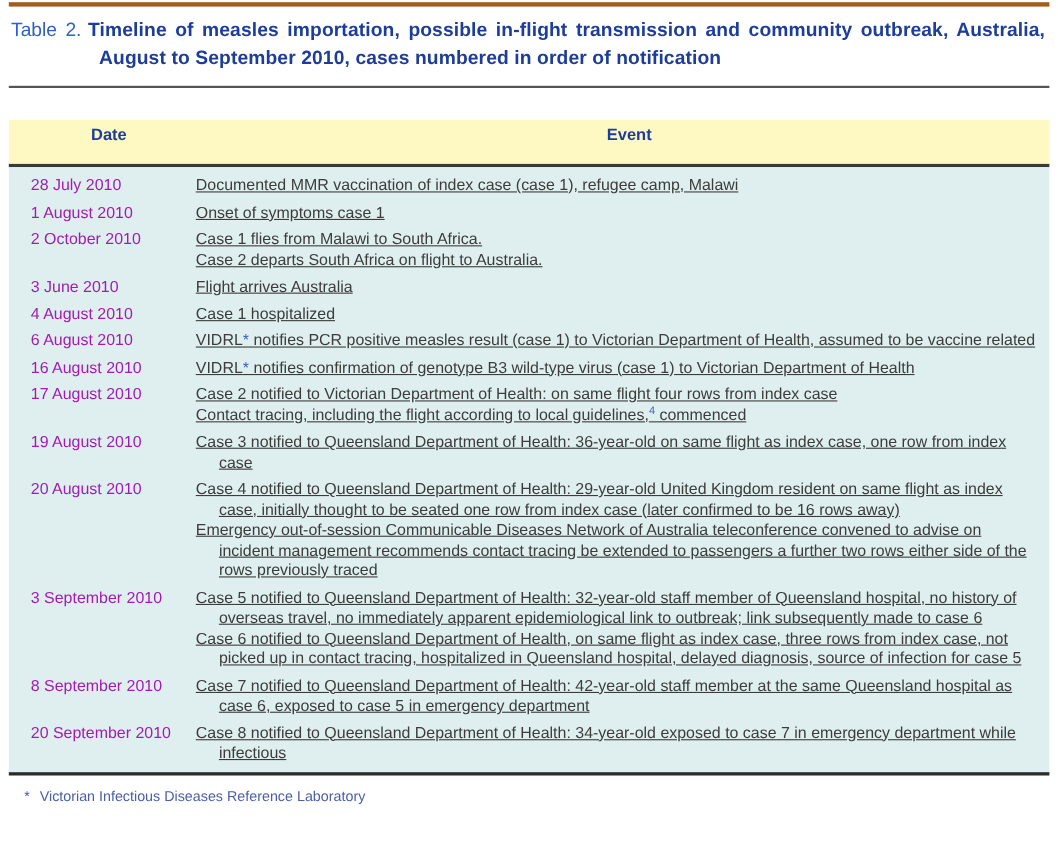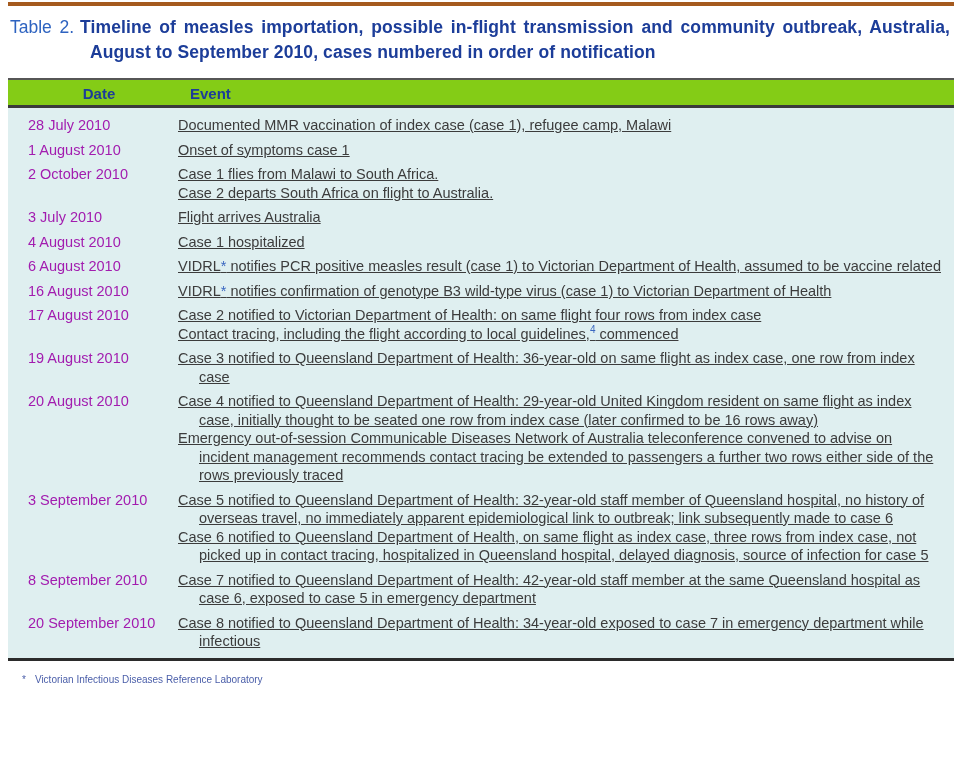--- a/index.html
+++ b/index.html
@@ -23,44 +23,45 @@
   }
   .title-label { font-weight: 400; color: #2e63c0; padding-right: 6px; }
   .title-text  { font-weight: 700; letter-spacing: 0.1px; }
 
   .table-wrap { margin: 0 8px; }
   .rule-a { height: 2px; background: #565656; }
   .rule-b { height: 3px; background: #3a3a3a; }
   .rule-c { height: 3px; background: #2b2b2b; }
 
   .thead {
-    display: flex; background: #84cc16;
+    display: flex; background: #fef9c3;
     font-size: 15px; font-weight: 700; color: #1c3d99;
-    padding: 5px 0 3px 0;
+    padding: 5px 0 18px 0;
+    margin-top: 29px;
   }
   .th-date { flex: 0 0 182px; text-align: center; }
-  .th-event { flex: 1; }
+  .th-event { flex: 1; text-align: center; }
 
   .tbody { background: #dfeff0; padding: 5px 0 4px 0; }
   .trow { display: flex; padding: 3px 0; }
   .cell-date {
     flex: 0 0 170px; padding-left: 20px; box-sizing: border-box;
     font-size: 14.5px; line-height: 18.5px; color: #a21caf;
   }
   .cell-event { flex: 1; padding-right: 12px; }
   .event-par {
     font-size: 14.5px; line-height: 18.5px; color: #3c3c3c;
     padding-left: 21px; text-indent: -21px; text-decoration: underline;
   }
   .ref-mark { color: #3a67c0; }
   sup { font-size: 10px; line-height: 0; }
 
   .footnote {
     margin: 11px 8px 0 22px;
-    font-size: 10px; color: #4a5ea9; line-height: 16px;
+    font-size: 13px; color: #4a5ea9; line-height: 16px;
   }
   .footnote .fn-marker { padding-right: 9px; }
 </style>
 </head>
 <body>
 
 <div class="page">
 
   <div class="top-rule"></div>
 
@@ -90,21 +91,21 @@
           </div>
         </div>
         <div class="trow">
           <div class="cell-date">2 October 2010</div>
           <div class="cell-event">
             <div class="event-par"><span>Case 1 flies from Malawi to South Africa.</span></div>
             <div class="event-par"><span>Case 2 departs South Africa on flight to Australia.</span></div>
           </div>
         </div>
         <div class="trow">
-          <div class="cell-date">3 July 2010</div>
+          <div class="cell-date">3 June 2010</div>
           <div class="cell-event">
             <div class="event-par"><span>Flight arrives Australia</span></div>
           </div>
         </div>
         <div class="trow">
           <div class="cell-date">4 August 2010</div>
           <div class="cell-event">
             <div class="event-par"><span>Case 1 hospitalized</span></div>
           </div>
         </div>

